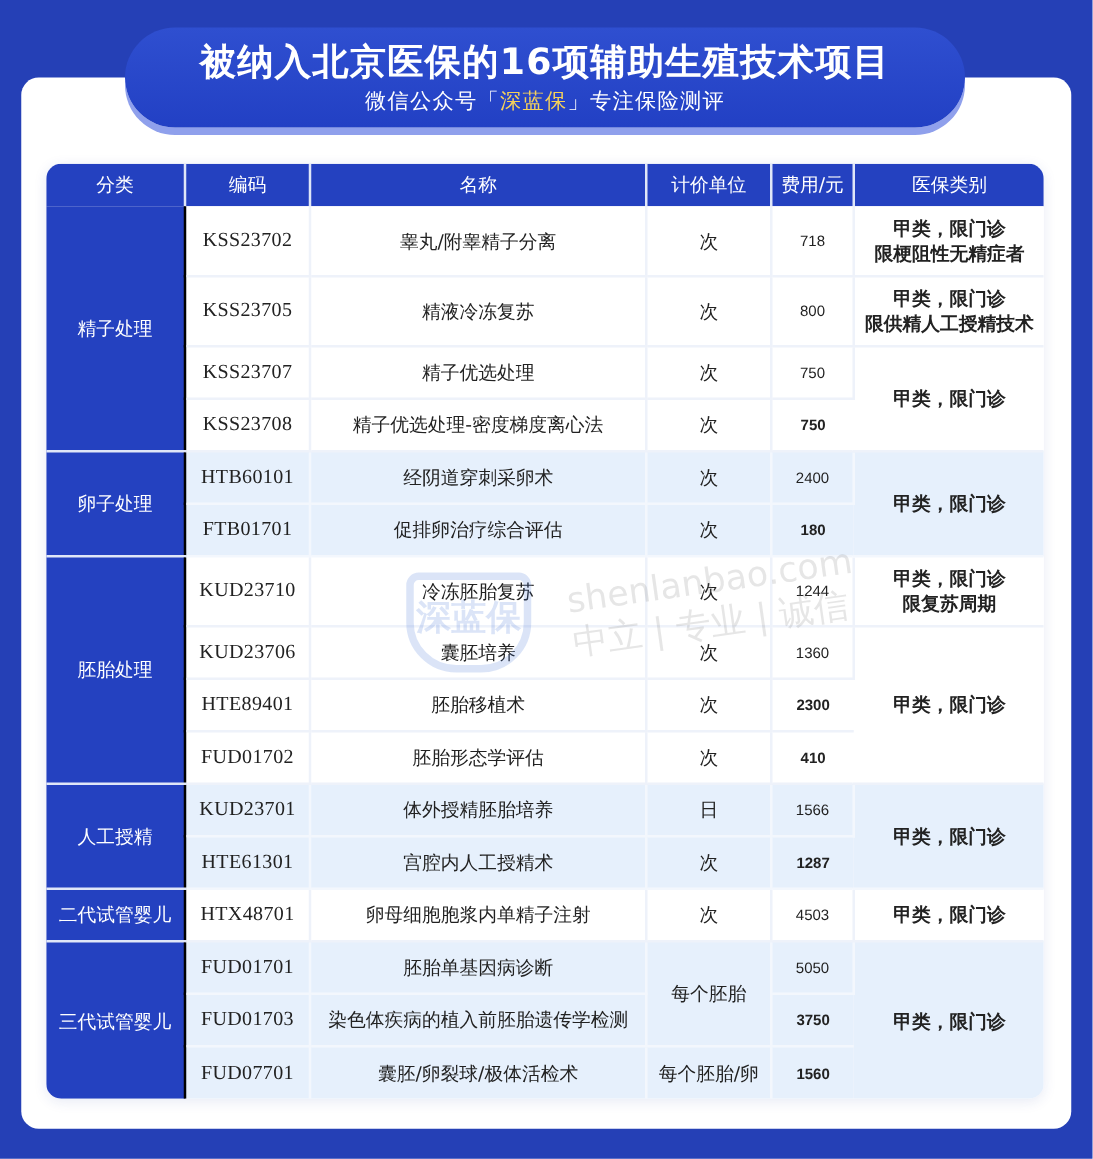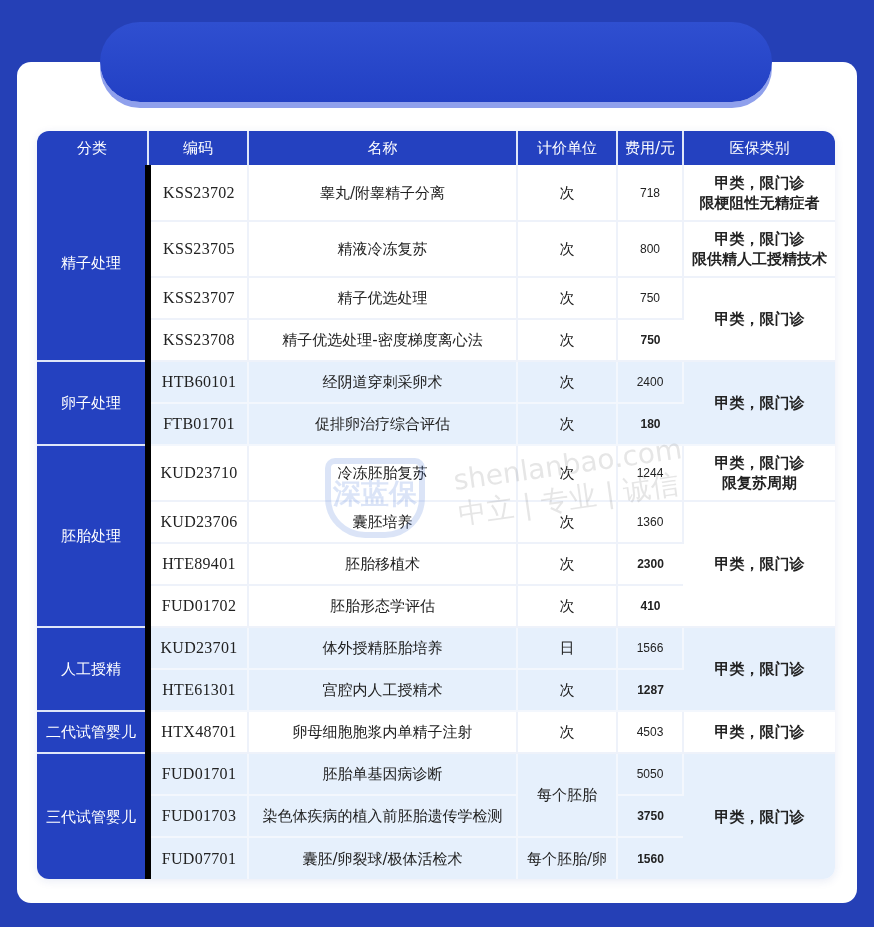--- a/index.html
+++ b/index.html
@@ -42,21 +42,21 @@
     height: 34px; border-right: 2px solid #dfe6f8; text-align: center;
   }
   th:last-child { border-right: none; }
   td {
     text-align: center; vertical-align: middle;
     border-right: 2px solid #eef2fa; border-bottom: 2px solid #eef2fa;
     line-height: 20px;
   }
   td:last-child { border-right: none; font-weight: bold; }
   td.cat {
-    background: #2441c0; color: #fff; border-bottom: 2px solid #dfe6f8; border-right: 6px solid #000000;
+    background: #2441c0; color: #fff; border-bottom: 2px solid #dfe6f8; border-right: 2px solid #000000;
   }
   tr.w td:not(.cat) { background: #ffffff; }
   tr.b td:not(.cat) { background: #e6f0fc; border-color: #f3f7fd; margin-top: 37px; }
   td.code { font-family: Liberation Serif, serif; font-size: 16px; letter-spacing: 0.3px; }
   td.fee { font-family: "Liberation Sans", sans-serif; font-size: 12px; }
   .watermark {
     position: absolute; left: 325px; top: 448px; width: 350px; height: 100px;
     pointer-events: none; z-index: 3; opacity: 0.18;
   }
   .wm-logo {
@@ -68,20 +68,24 @@
     position: absolute; left: 130px; top: 0; transform: rotate(-8deg);
     color: #777; font-size: 28px; line-height: 34px;
   }
 </style>
 </head>
 <body>
 
 <div class="card"></div>
 
 <div class="title-pill">
+  <div class="title-main">被纳入北京医保的16项辅助生殖技术项目</div>
+  <div class="title-sub">
+    <span>微信公众号「</span><span class="brand">深蓝保</span><span>」专注保险测评</span>
+  </div>
 </div>
 
 <div class="table-wrap">
 <table>
   <colgroup>
     <col style="width:111px">
         <col style="width:100px">
         <col style="width:269px">
     <col style="width:100px">
         <col style="width:66px">

